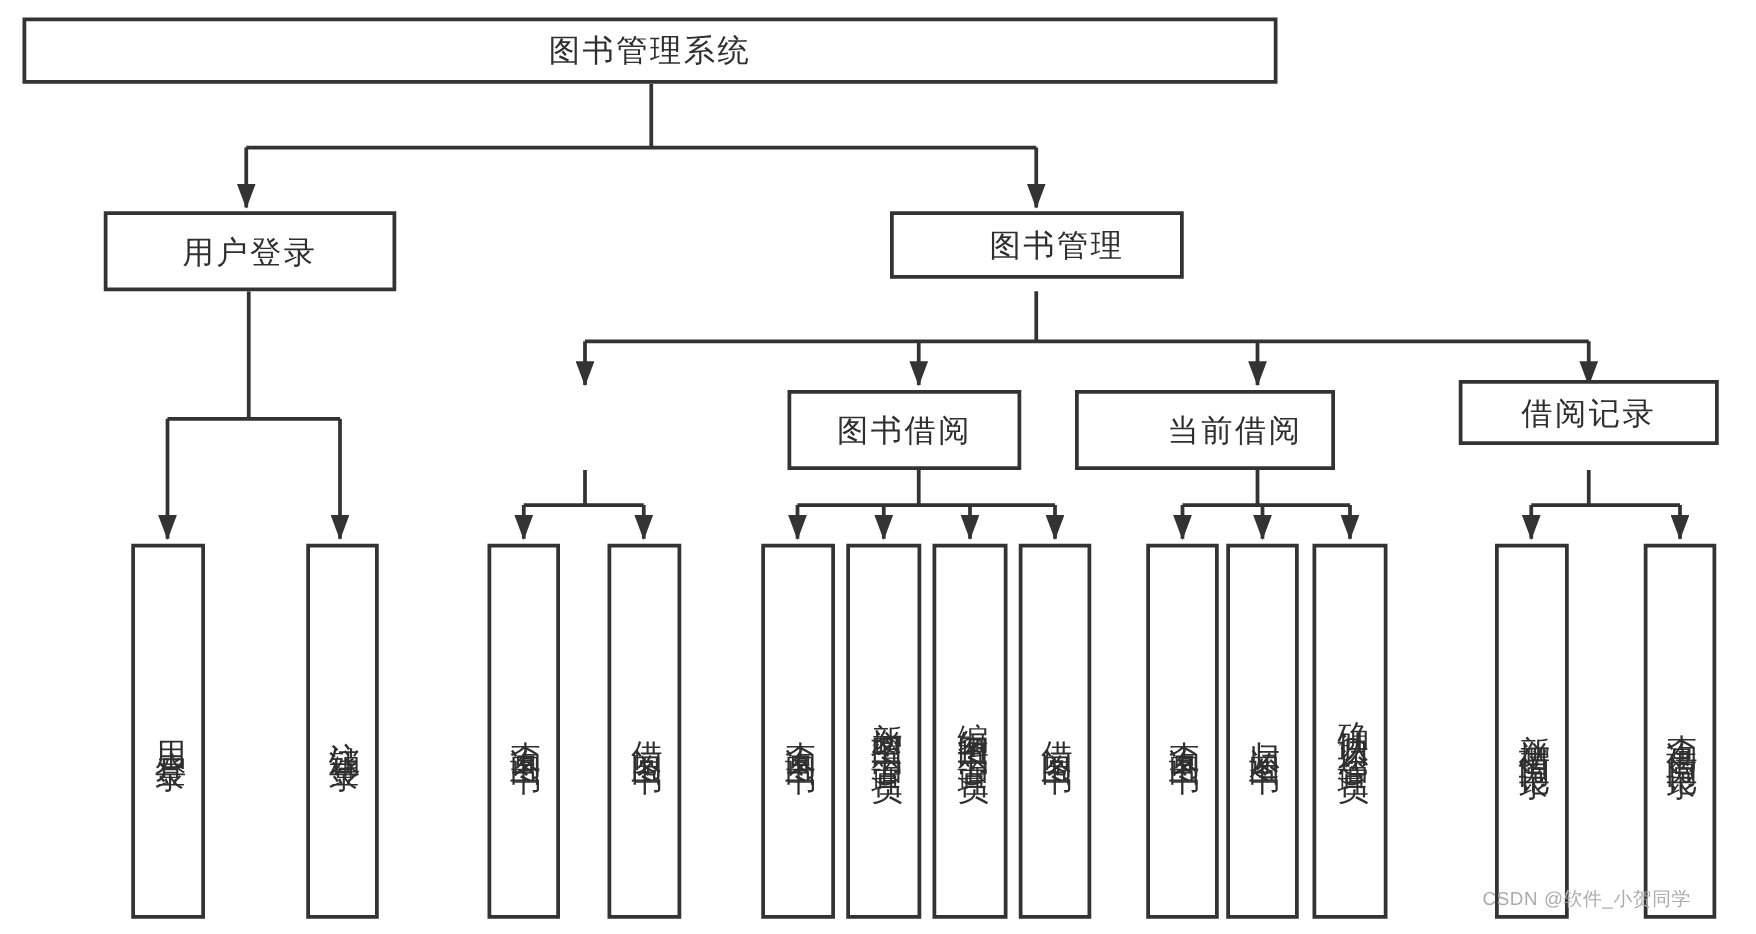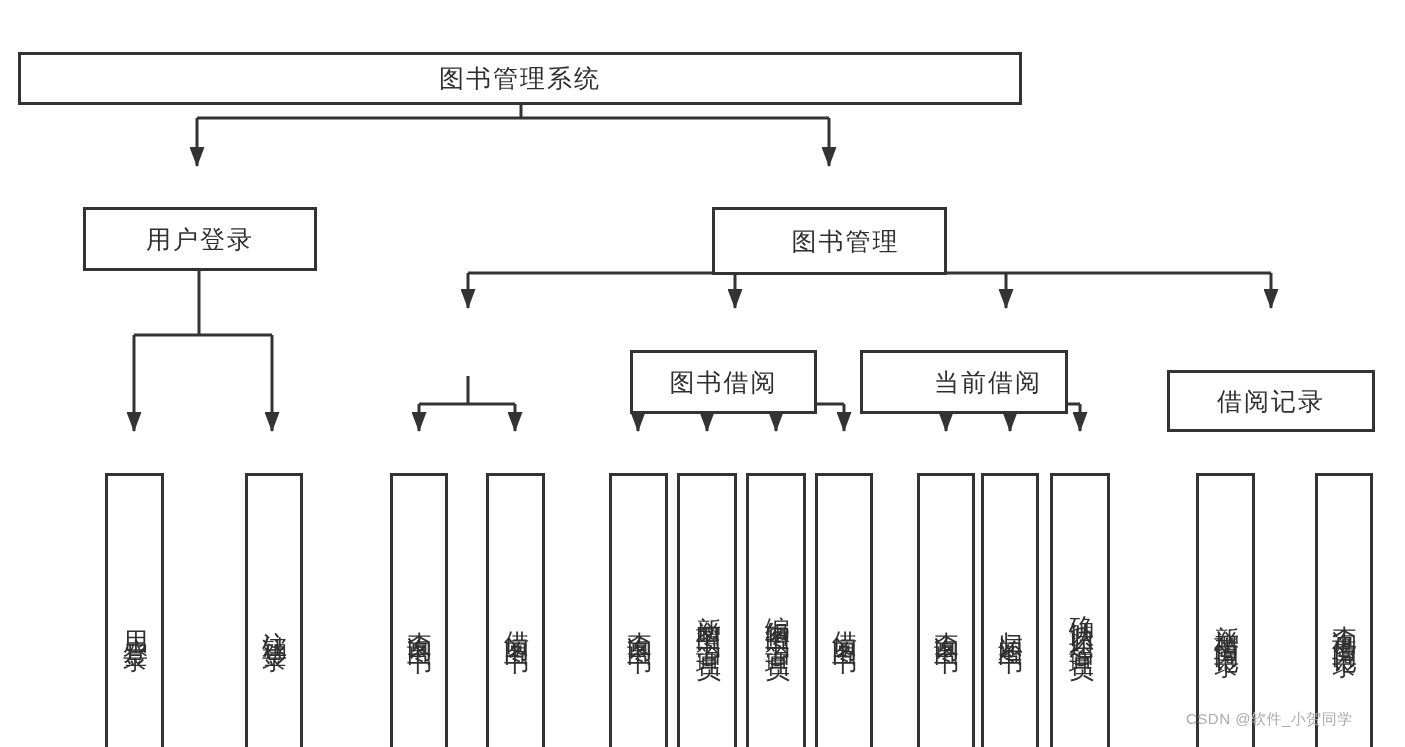--- a/index.html
+++ b/index.html
@@ -33,21 +33,20 @@
     stroke: var(--line);
     stroke-width: 3;
     fill: none;
   }
   .node {
     position: absolute;
     background: var(--background);
     border: 3px solid var(--border);
     color: var(--text);
     z-index: 2;
-    margin-top: 38px;
   }
   .hbox {
     display: flex;
     align-items: center;
     justify-content: center;
     font-size: 25px;
     letter-spacing: 2px;
     white-space: nowrap;
   }
   .vbox {
@@ -123,25 +122,25 @@
     <line class="wire" x1="1010" y1="404" x2="1010" y2="431" marker-end="url(#arrow)"></line>
     <line class="wire" x1="1080" y1="404" x2="1080" y2="431" marker-end="url(#arrow)"></line>
 
     <line class="wire" x1="1225" y1="404" x2="1225" y2="431" marker-end="url(#arrow)"></line>
     <line class="wire" x1="1344" y1="404" x2="1344" y2="431" marker-end="url(#arrow)"></line>
   </svg>
 
   <div class="node hbox" style="left:18px; top:14px; width:1004px; height:53px;">图书管理系统</div>
 
   <div class="node hbox" style="left:83px; top:169px; width:234px; height:64px;">用户登录</div>
-  <div class="node hbox" style="left:712px; top:169px; width:235px; height:68px;padding-left:32px;">图书管理</div>
+  <div class="node hbox" style="left:712px; top:169px; width:235px; height:54px;padding-left:32px;">图书管理</div>
 
   <div class="node hbox" style="left:630px; top:312px; width:187px; height:64px;">图书借阅</div>
   <div class="node hbox" style="left:860px; top:312px; width:208px; height:64px;padding-left:48px;">当前借阅</div>
-  <div class="node hbox" style="left:1167px; top:332px; width:208px; height:62px;">借阅记录</div>
+  <div class="node hbox" style="left:1167px; top:304px; width:208px; height:52px;">借阅记录</div>
 
   <div class="node vbox" style="left:105px; width:59px;">用户登录</div>
   <div class="node vbox" style="left:245px; width:58px;">注销登录</div>
 
   <div class="node vbox" style="left:390px; width:58px;">查询图书</div>
   <div class="node vbox" style="left:486px; width:59px;">借阅图书</div>
 
   <div class="node vbox" style="left:609px; width:59px;">查询图书</div>
   <div class="node vbox" style="left:677px; width:60px;">新增图书（管理员）</div>
   <div class="node vbox" style="left:746px; width:60px;">编辑图书（管理员）</div>

